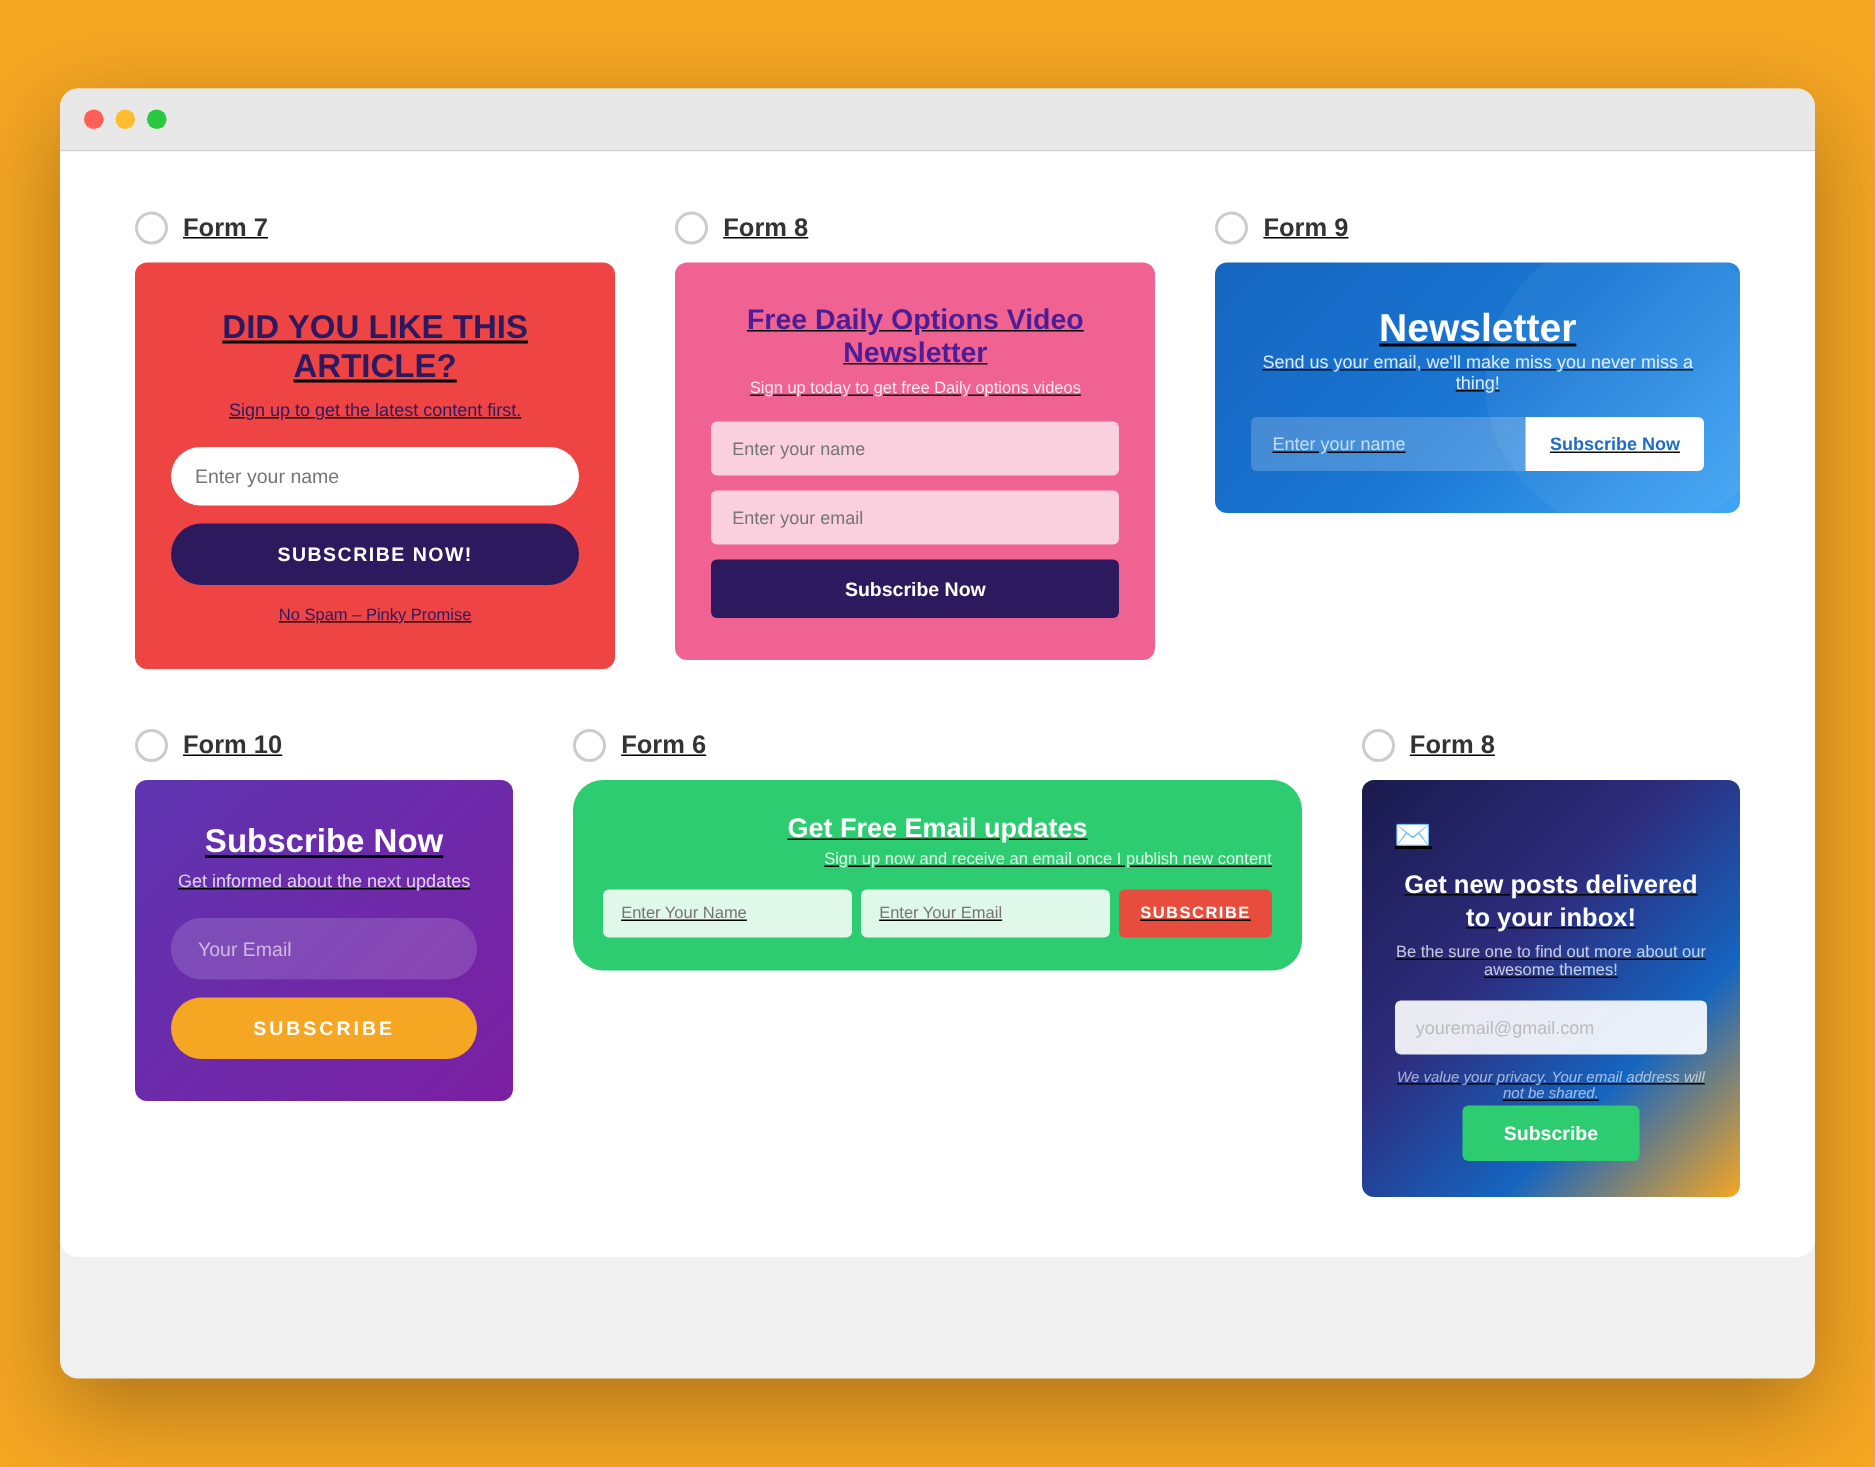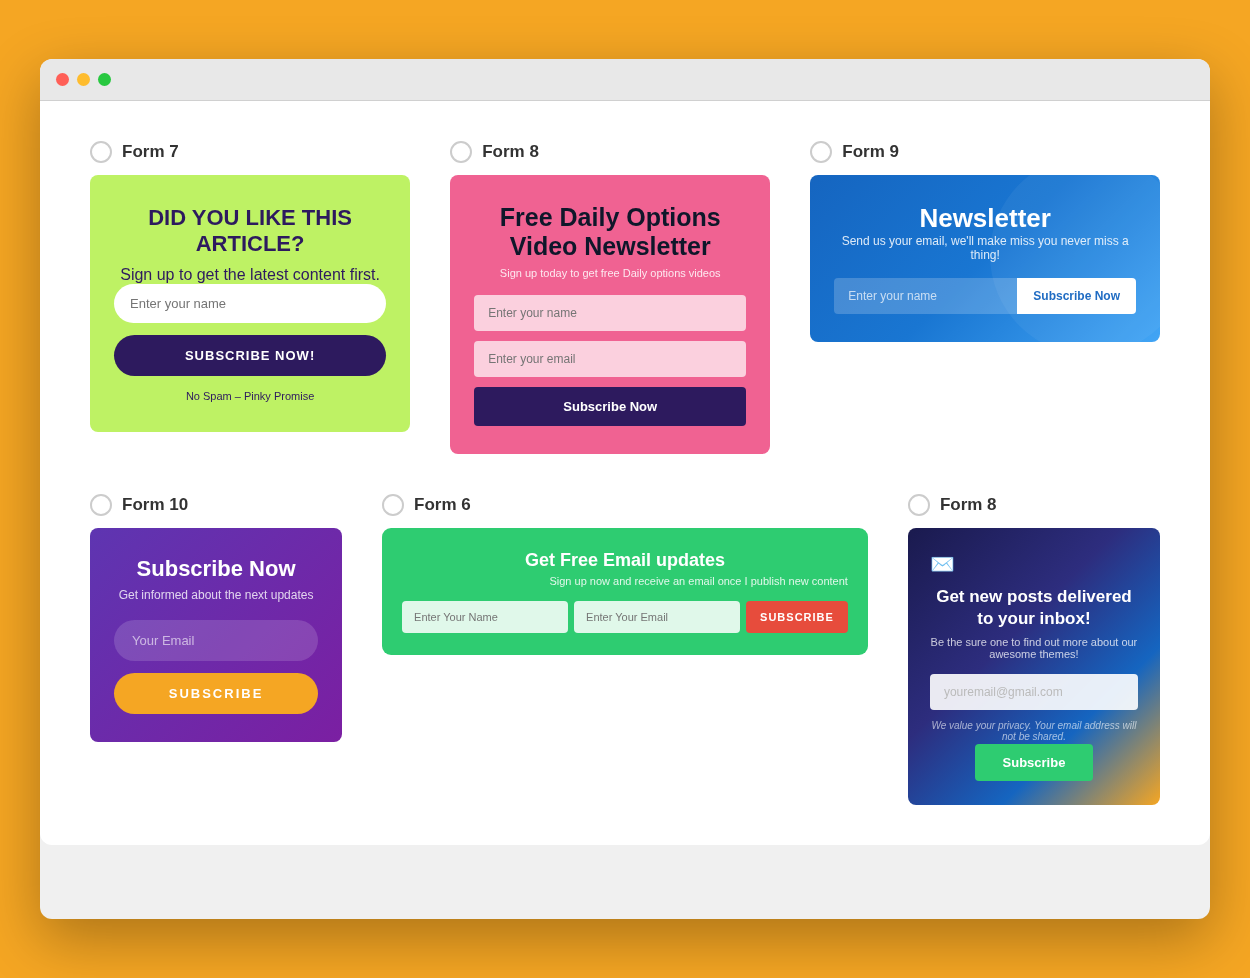--- a/index.html
+++ b/index.html
@@ -12,20 +12,21 @@
       font-family: -apple-system, BlinkMacSystemFont, 'Segoe UI', sans-serif;
       padding: 40px;
     }
     .window {
       background: #f0f0f0;
       border-radius: 12px;
       box-shadow: 0 20px 60px rgba(0,0,0,0.3);
       width: 1248px;
       min-height: 860px;
       overflow: hidden;
+      text-decoration: underline;
     }
     .titlebar {
       background: #e8e8e8;
       padding: 14px 16px;
       display: flex;
       align-items: center;
       gap: 8px;
       border-bottom: 1px solid #d0d0d0;
       border-radius: 12px 12px 0 0;
     }
@@ -56,35 +57,36 @@
       background: white;
       flex-shrink: 0;
     }
     .form-title {
       font-size: 17px;
       font-weight: 600;
       color: #333;
     }
     
     .form7-card {
-      background: #bef264;
+      background: #ef4444;
       border-radius: 8px;
       padding: 30px 24px;
       text-align: center;
     }
     .form7-card h2 {
       font-size: 22px;
       font-weight: 900;
       color: #2d1a5e;
       margin-bottom: 8px;
       line-height: 1.2;
     }
     .form7-card p {
-      font-size: 16px;
+      font-size: 12px;
       color: #2d1a5e;
+      margin-bottom: 18px;
     }
     .form7-card input {
       width: 100%;
       padding: 12px 16px;
       border-radius: 30px;
       border: none;
       font-size: 13px;
       color: #aaa;
       margin-bottom: 12px;
       outline: none;
@@ -105,23 +107,23 @@
     .form7-card .no-spam { font-size: 11px; color: #2d1a5e; }
 
     
     .form8-card {
       background: #F06292;
       border-radius: 8px;
       padding: 28px 24px;
       text-align: center;
     }
     .form8-card h2 {
-      font-size: 25px;
+      font-size: 19px;
       font-weight: 700;
-      color: #0f172a;
+      color: #4c1d95;
       margin-bottom: 6px;
     }
     .form8-card p {
       font-size: 11px;
       color: rgba(255,255,255,0.85);
       margin-bottom: 16px;
     }
     .form8-card input {
       width: 100%;
       padding: 11px 14px;
@@ -240,21 +242,21 @@
       color: white;
       font-size: 13px;
       font-weight: 700;
       letter-spacing: 2px;
       cursor: pointer;
     }
 
     
     .form11-card {
       background: #2ECC71;
-      border-radius: 9px;
+      border-radius: 20px;
       padding: 22px 20px;
       text-align: center;
     }
     .form11-card h2 {
       font-size: 18px;
       font-weight: 800;
       color: white;
       margin-bottom: 4px;
     }
     .form11-card p {

